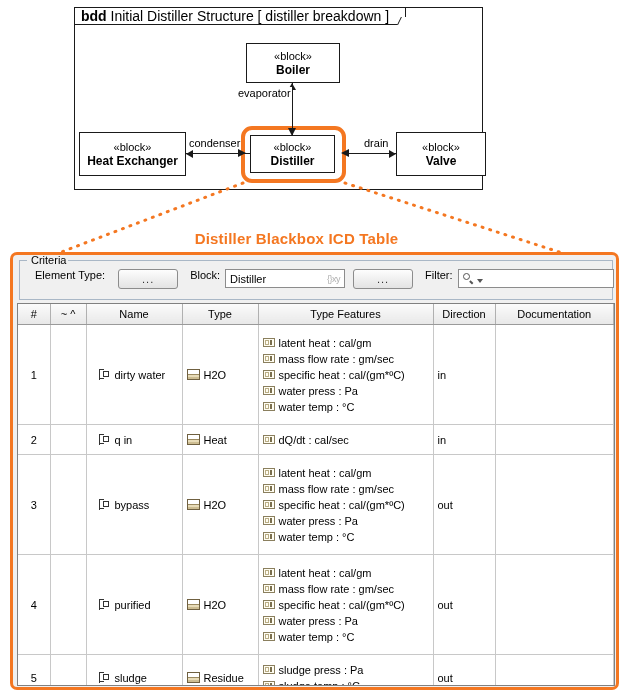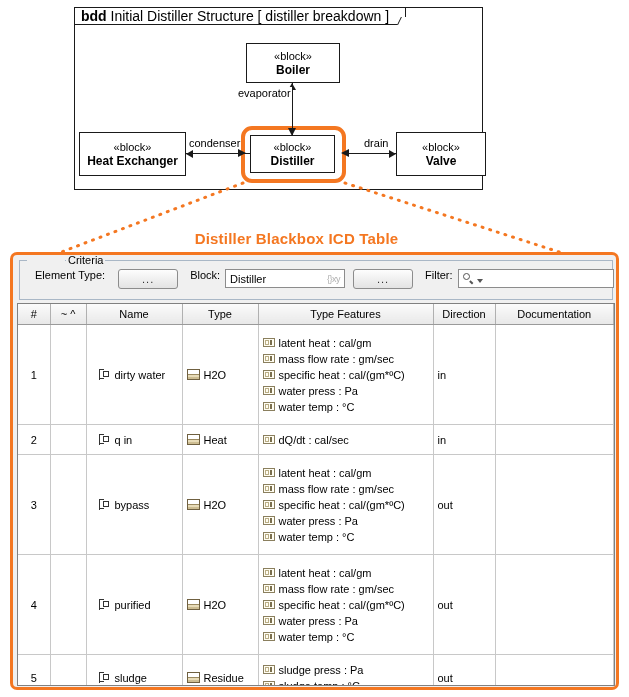--- a/index.html
+++ b/index.html
@@ -99,21 +99,21 @@
   }
 
   
   #criteria{
     position:absolute;left:6px;top:5px;width:594px;height:40px;
     border:1px solid #a9b7c6;border-top:none;box-sizing:border-box;
   }
   #criteria-top-l{position:absolute;left:6px;top:5px;width:8px;height:1px;background:#a9b7c6;}
   #criteria-top-r{position:absolute;left:52px;top:5px;width:548px;height:1px;background:#a9b7c6;}
   #criteria-legend{
-    position:absolute;left:16px;top:-1px;font-size:11px;color:#000;background:#f0f0f0;padding:0 2px;margin-left:37px;
+    position:absolute;left:16px;top:-1px;font-size:11px;color:#000;background:#f0f0f0;padding:0 2px;
   }
   #criteria-row{
     position:absolute;left:0;top:14px;width:100%;height:24px;
     display:flex;align-items:flex-start;
   }
   .c-label{font-size:11px;margin-right:5px;white-space:nowrap;}
   .c-input{
     height:19px;border:1px solid #8c8c8c;background:#fff;box-sizing:border-box;
     display:flex;align-items:center;padding:0 4px;position:relative;
     font-size:11px;

